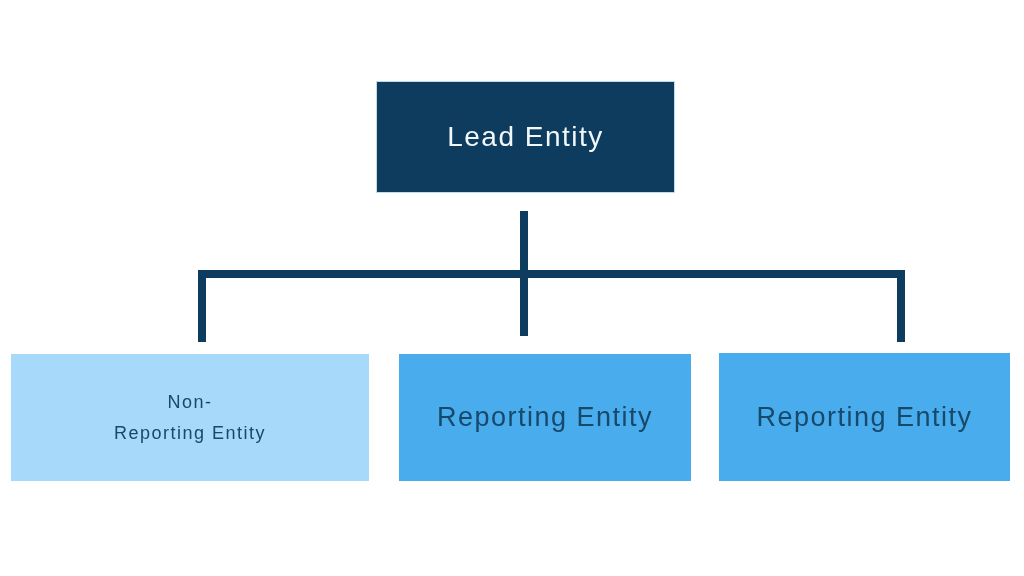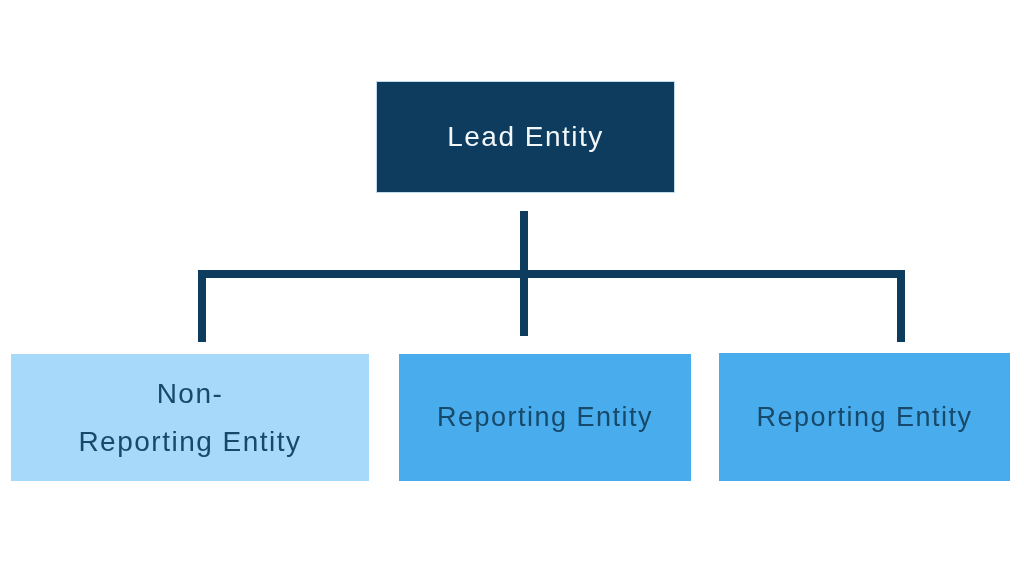--- a/index.html
+++ b/index.html
@@ -28,21 +28,21 @@
   }
   .node-lead {
     left: 376px; top: 81px;
     width: 299px; height: 112px;
     font-size: 28px;
     border: 1px solid #bfdcec;
   }
   .node-child-1 {
     left: 11px; top: 354px;
     width: 358px; height: 127px;
-    font-size: 28px;
+    font-size: 18px;
     line-height: 1.7;
   }
   .node-child-2 {
     left: 399px; top: 354px;
     width: 292px; height: 127px;
     font-size: 27px;
   }
   .node-child-3 {
     left: 719px; top: 353px;
     width: 291px; height: 128px;

